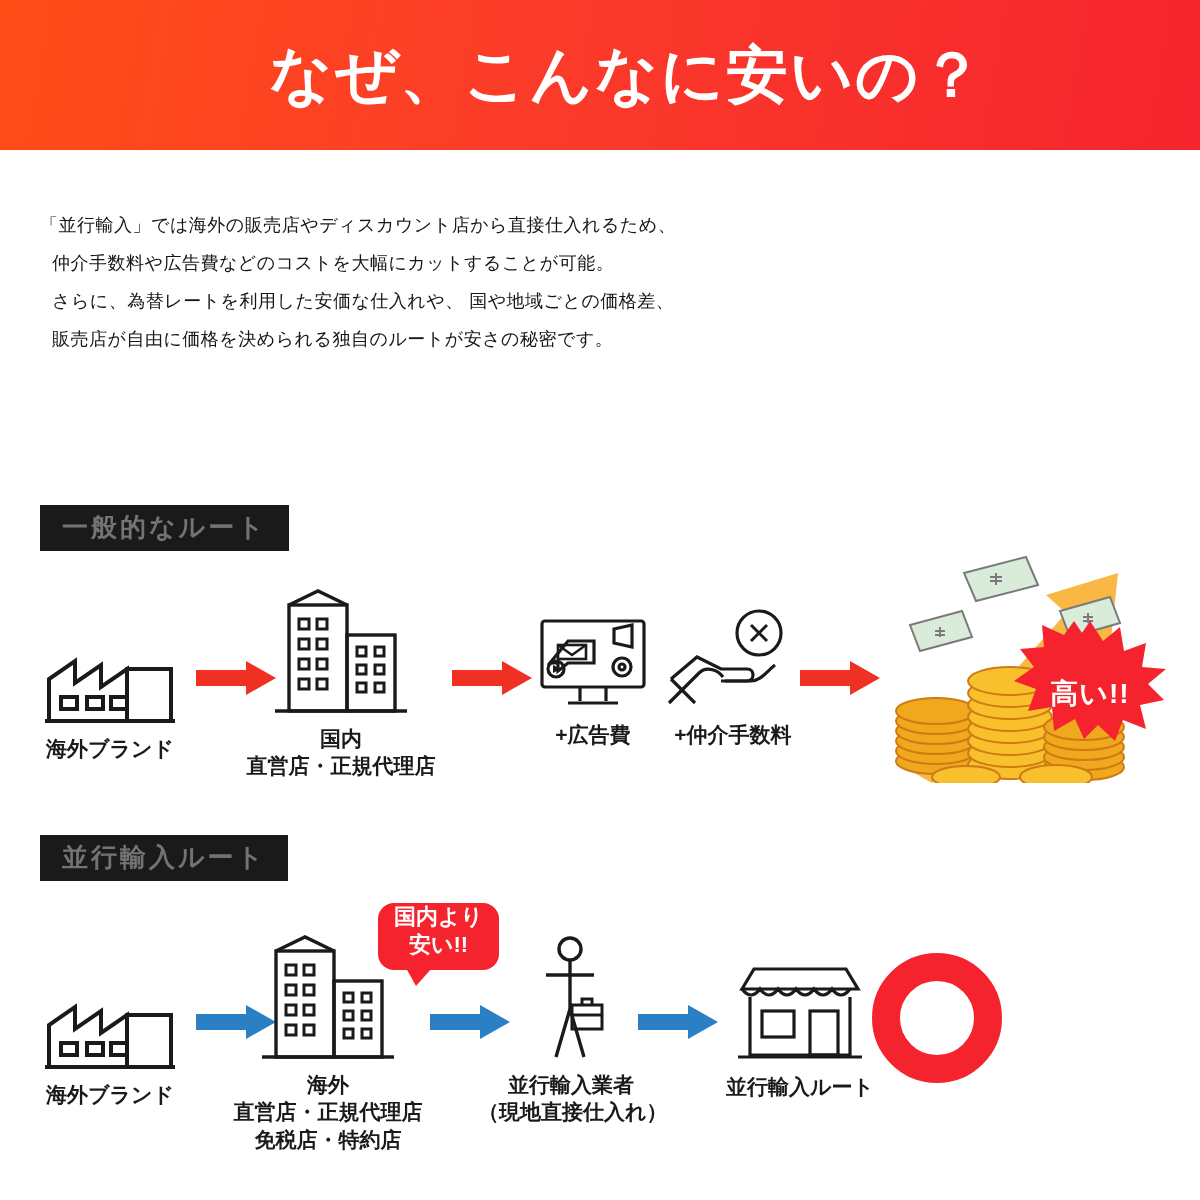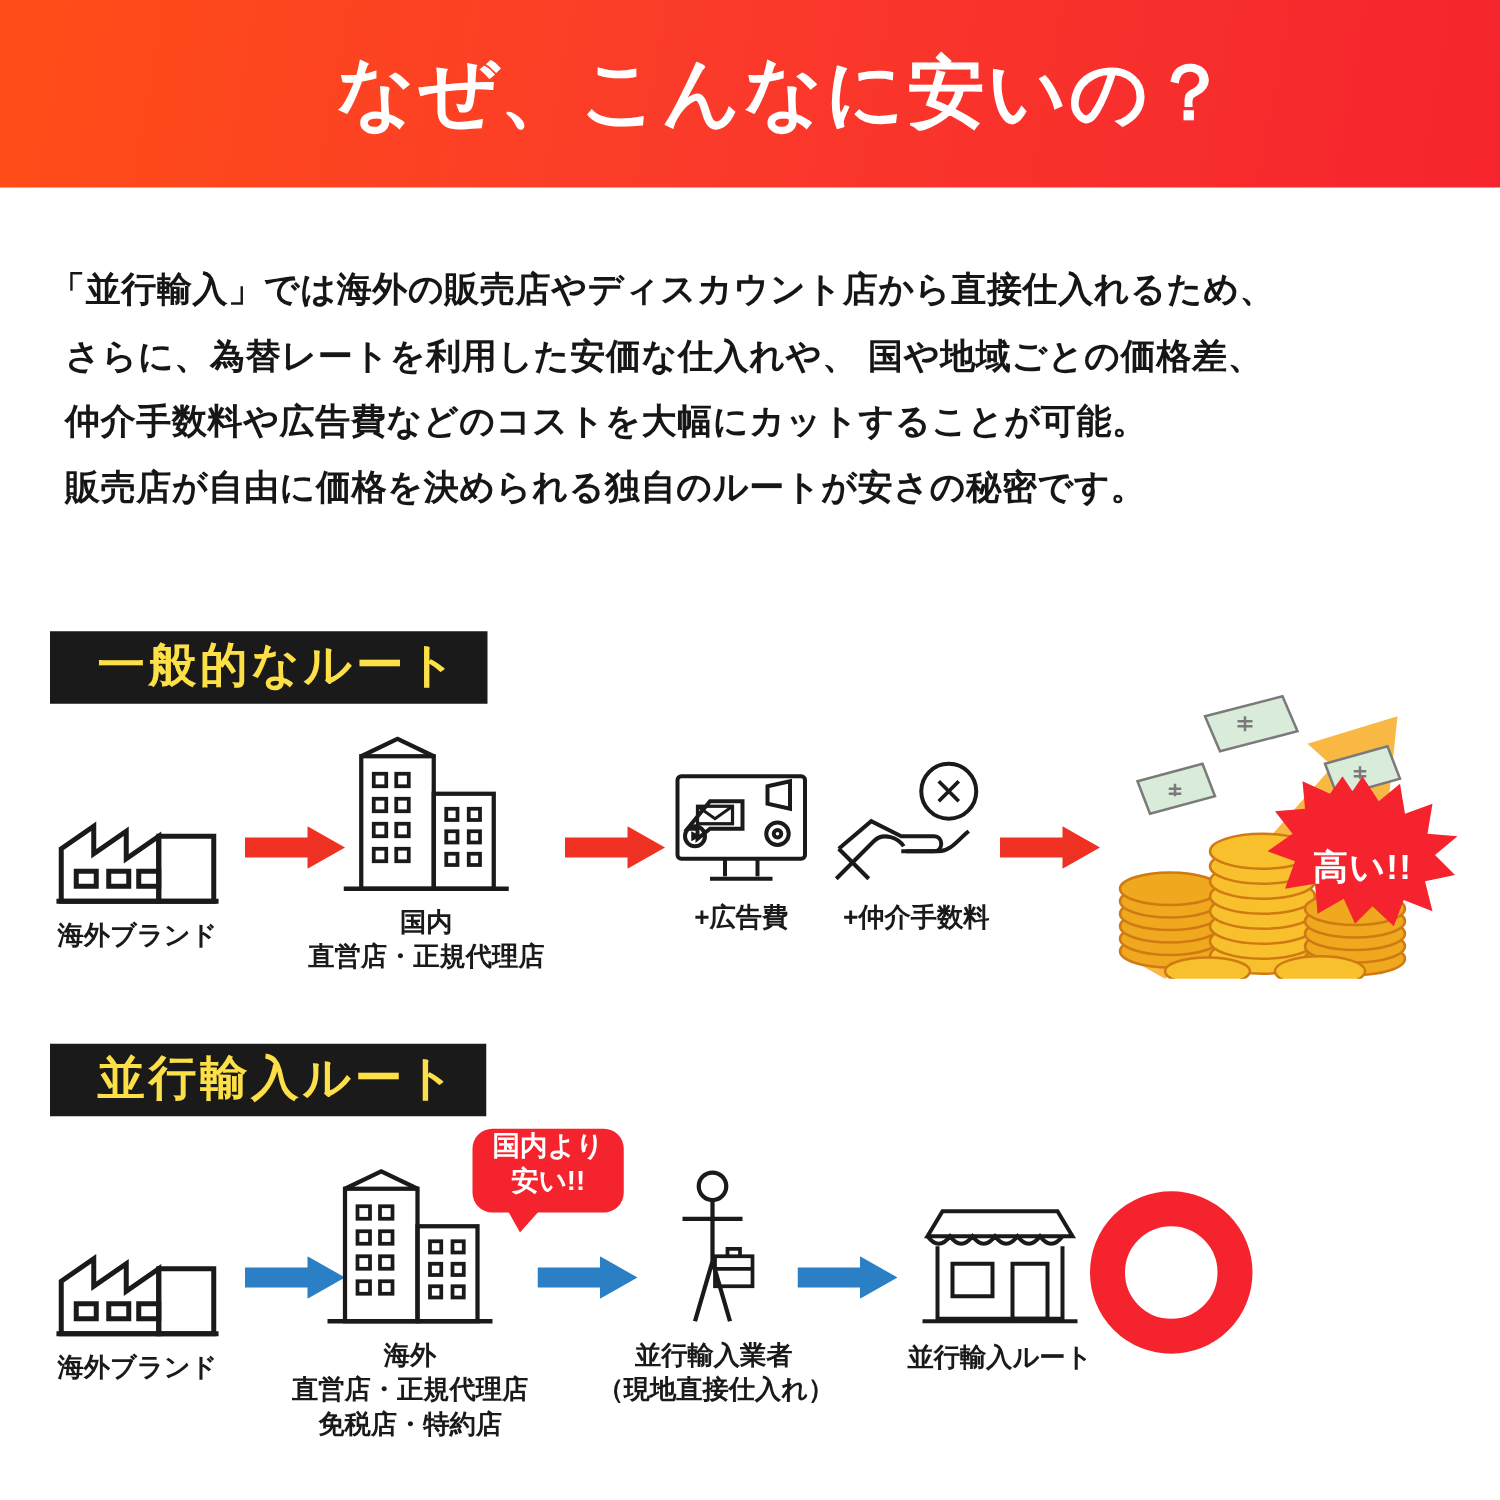--- a/index.html
+++ b/index.html
@@ -35,22 +35,22 @@
     white-space: nowrap;
   }
 
   
   .lead {
     margin: 62px 0 0 40px;
     width: 1120px;
   }
   .lead p {
     margin: 0 0 12px 0;
-    font-size: 28px;
-    font-weight: bold;
+    font-size: 18px;
+    font-weight: normal;
     letter-spacing: 0.5px;
     line-height: 1.45;
     color: #161616;
     white-space: nowrap;
   }
   .lead p.indent { padding-left: 12px; }
 
   
   .route {
     position: absolute;
@@ -58,25 +58,25 @@
     width: 1200px;
   }
   #route-general { top: 505px; }
   #route-parallel { top: 835px; }
 
   .route-badge {
     position: absolute;
     left: 40px;
     top: 0;
     background: #1a1a1a;
-    color: #fde047;
-    font-size: 38px;
+    color: #737373;
+    font-size: 26px;
     font-weight: bold;
     letter-spacing: 3px;
-    padding: 9px 22px 11px 38px;
+    padding: 9px 22px 11px 22px;
     line-height: 1;
   }
 
   .flow {
     position: absolute;
     left: 0;
     top: 78px;
     width: 1200px;
     height: 220px;
   }
@@ -157,22 +157,22 @@
 </style>
 </head>
 <body>
 
 <div class="header">
   <div class="header-title">なぜ、こんなに安いの？</div>
 </div>
 
 <div class="lead">
   <p>「並行輸入」では海外の販売店やディスカウント店から直接仕入れるため、</p>
+  <p class="indent">仲介手数料や広告費などのコストを大幅にカットすることが可能。</p>
   <p class="indent">さらに、為替レートを利用した安価な仕入れや、 国や地域ごとの価格差、</p>
-  <p class="indent">仲介手数料や広告費などのコストを大幅にカットすることが可能。</p>
   <p class="indent">販売店が自由に価格を決められる独自のルートが安さの秘密です。</p>
 </div>
 
 <div class="route" id="route-general">
   <div class="route-badge">一般的なルート</div>
 
   <div class="flow">
 
     <div class="node" style="left:22px; top:30px; width:176px;">
       <div class="icon">

